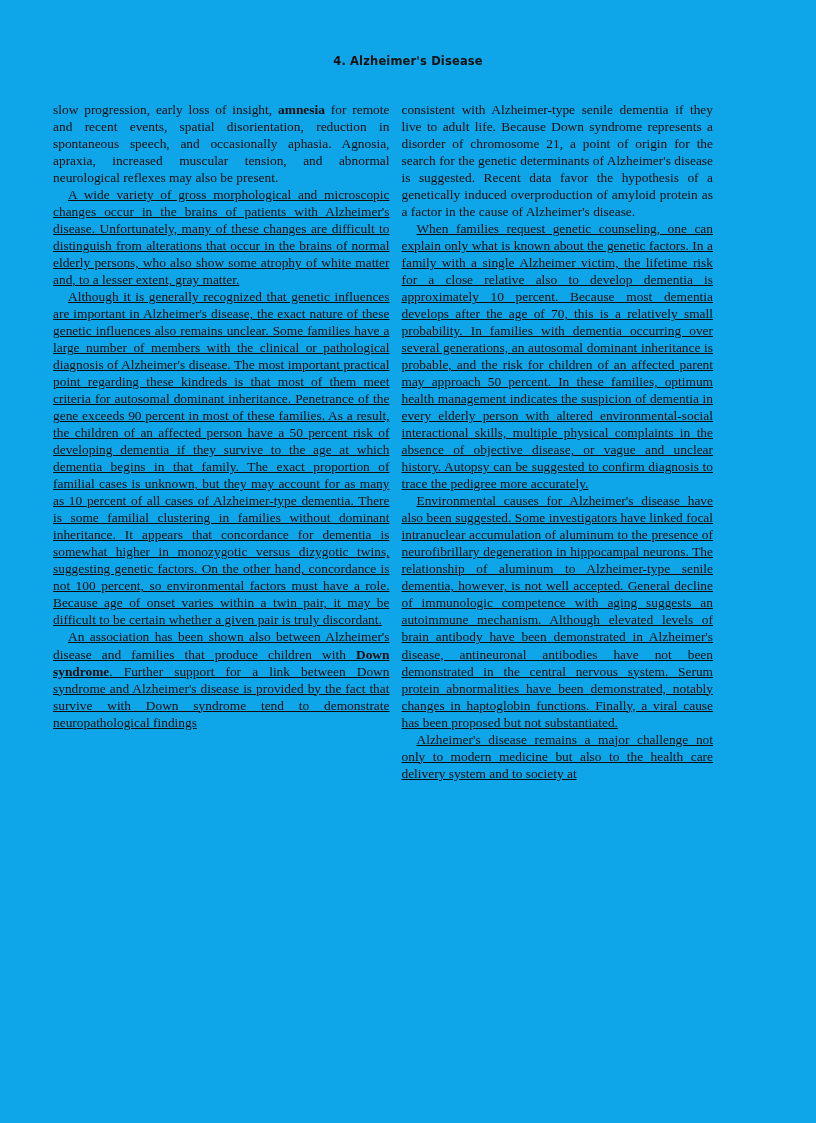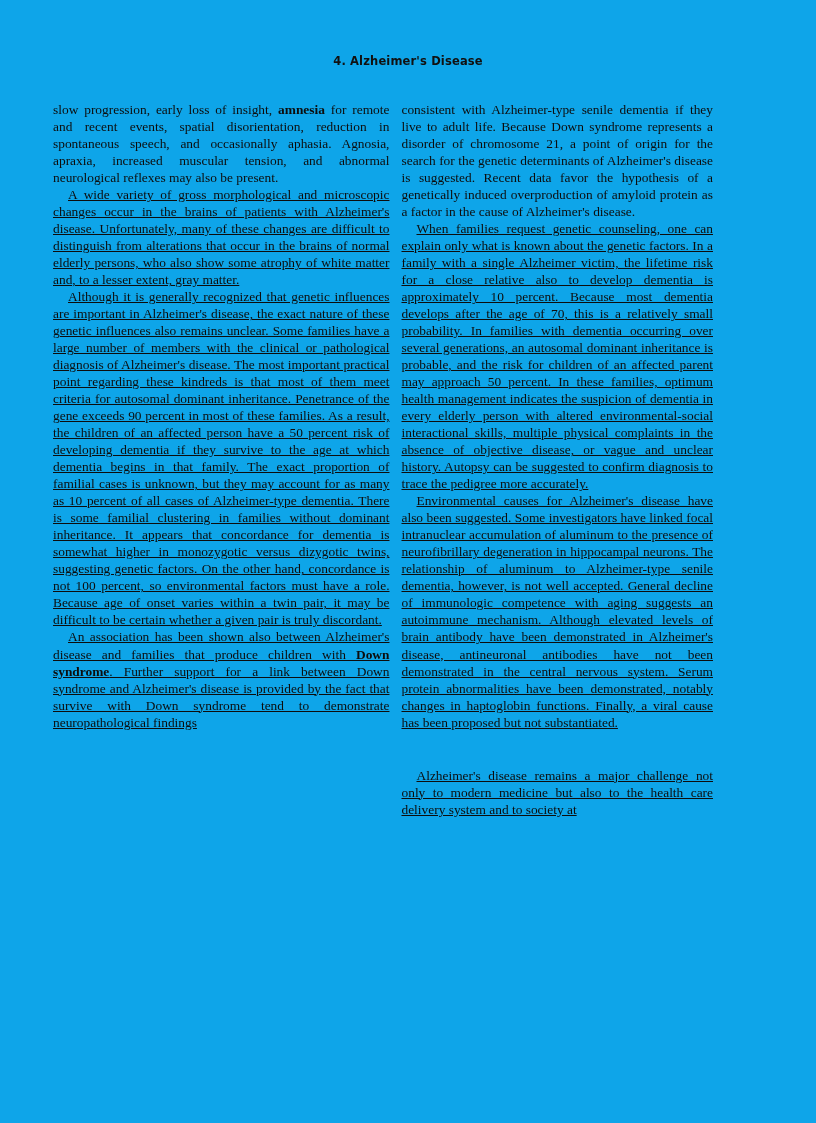--- a/index.html
+++ b/index.html
@@ -58,21 +58,20 @@
   .col p {
     margin: 0;
     text-indent: 0;
   }
   .col p.indent {
     text-indent: 15px;
     text-decoration: underline;
   }
   .col p.last-flush {
     text-align-last: left;
-    margin-top: 36px;
   }
   b, strong { font-weight: bold; }
 
   
   .folio {
     position: absolute;
     left: 0;
     right: 0;
     top: 1048px;
     text-align: center;

